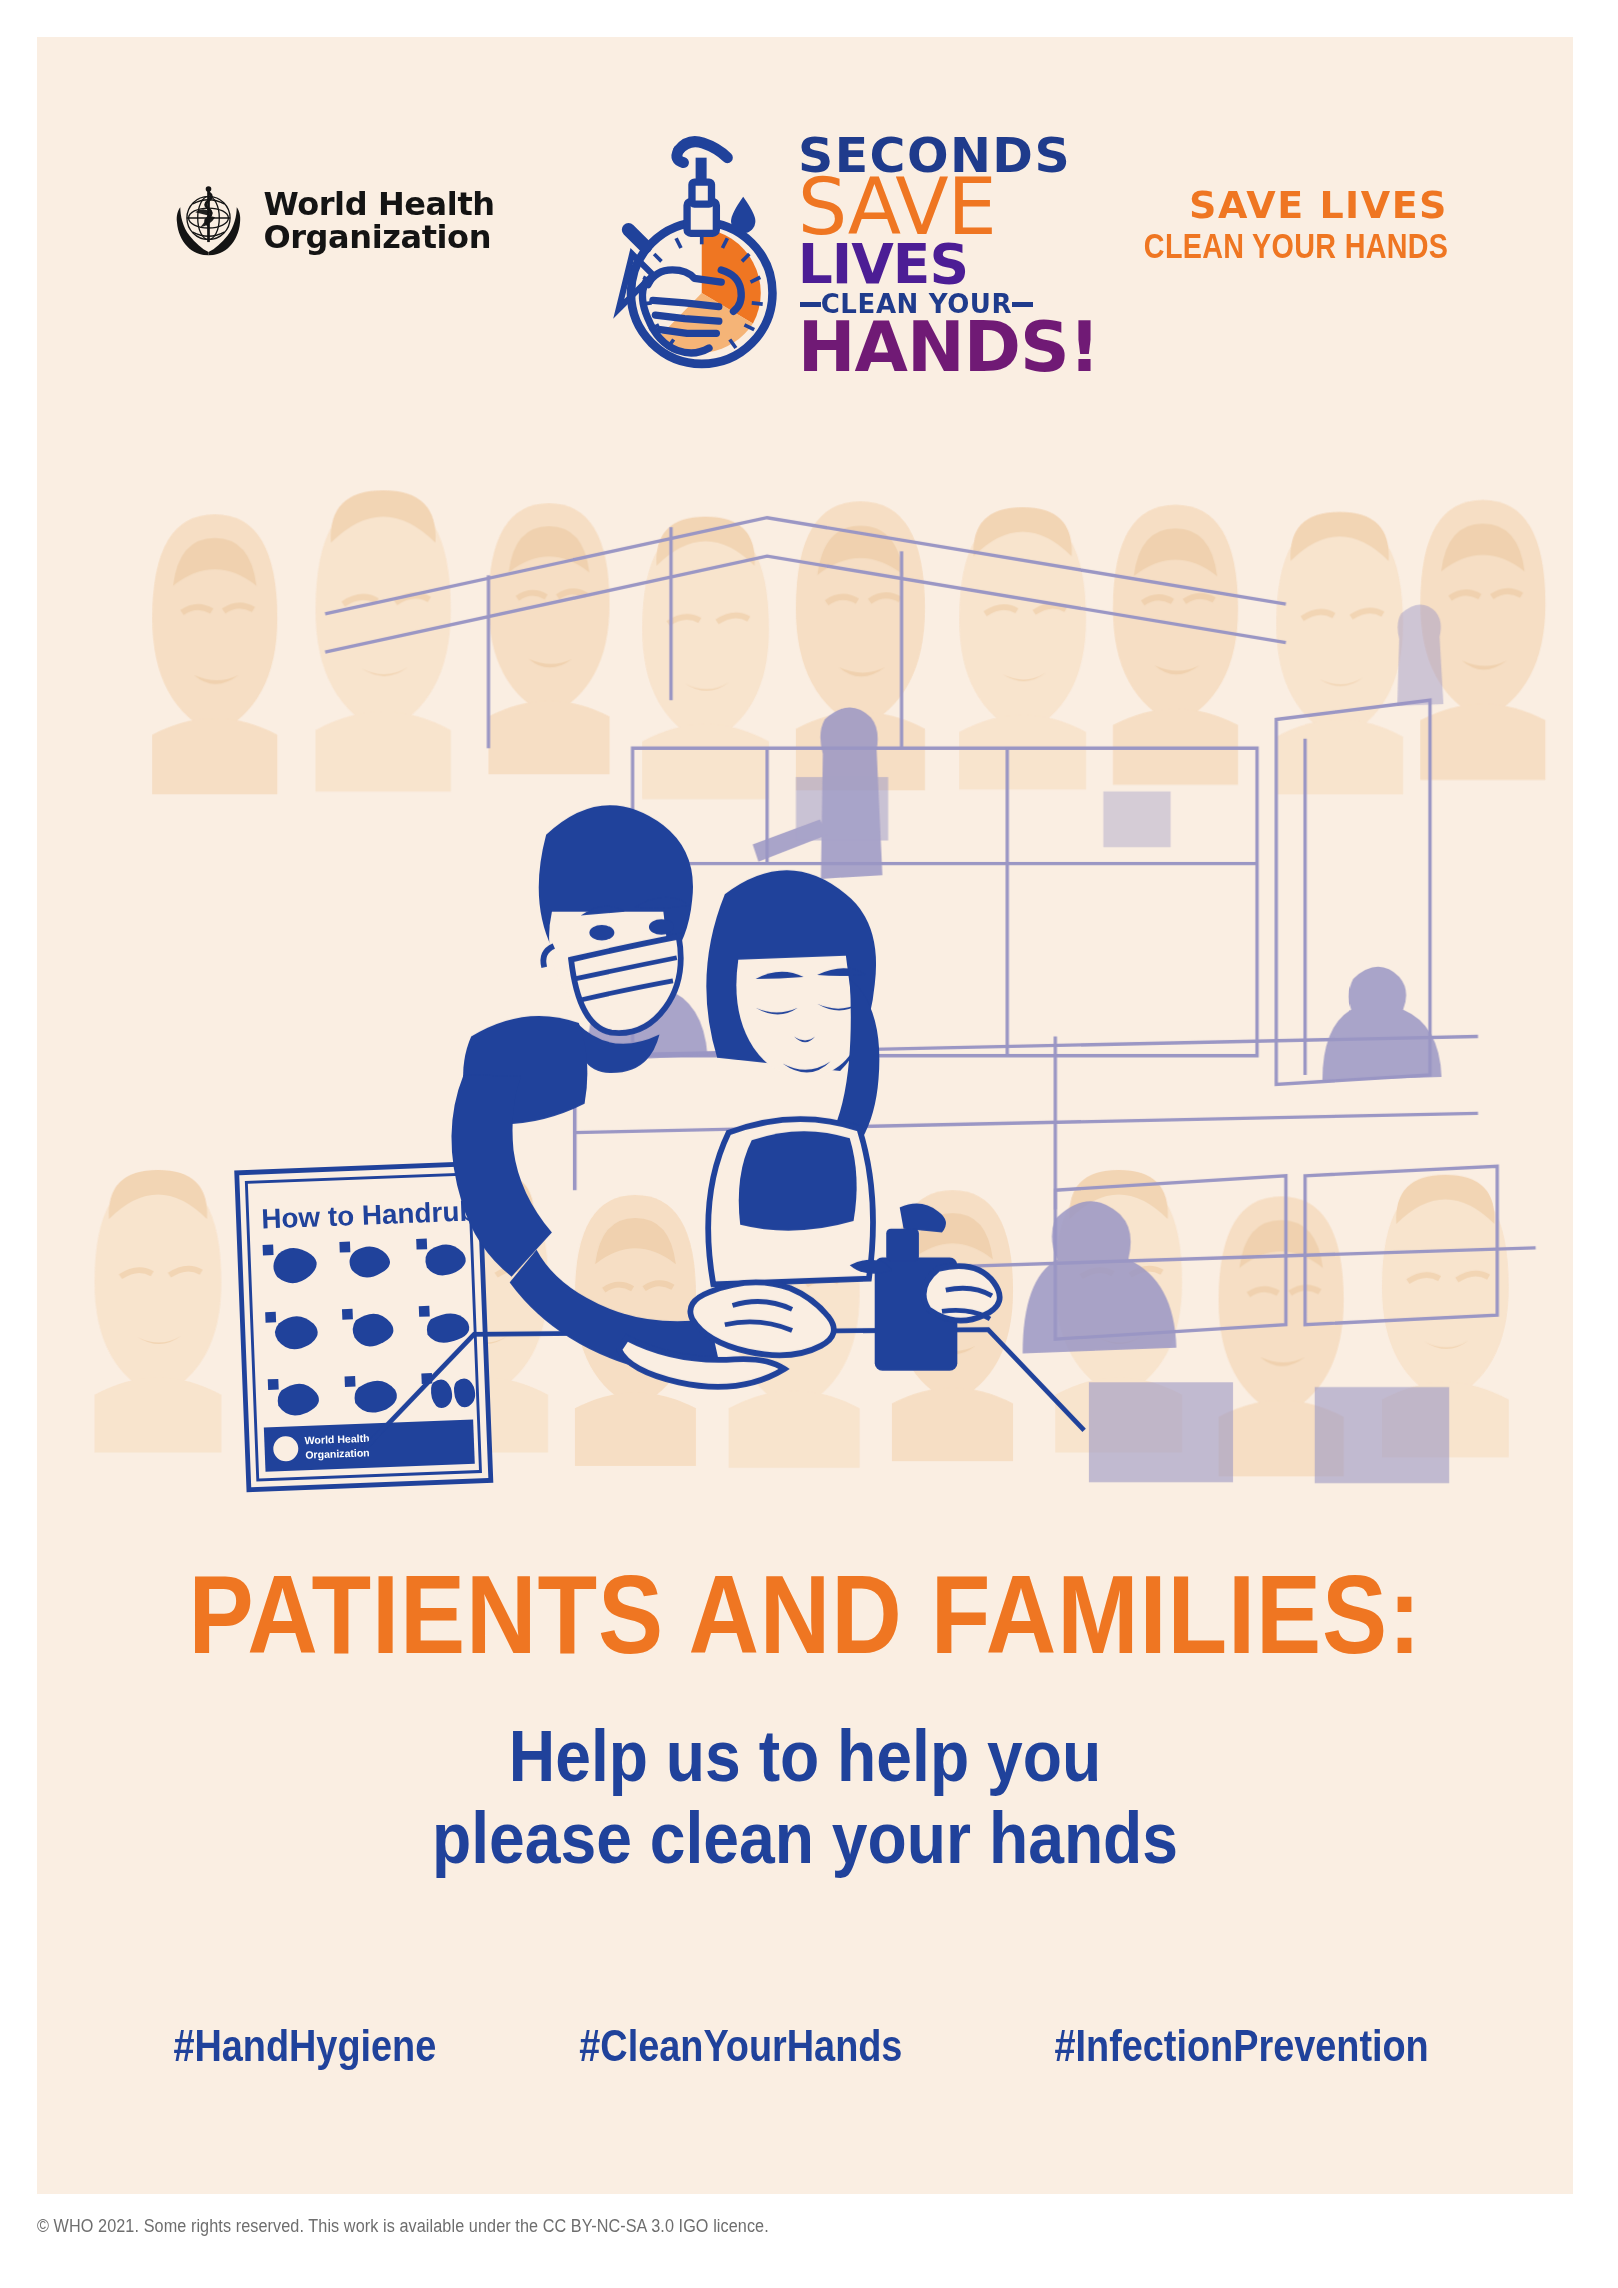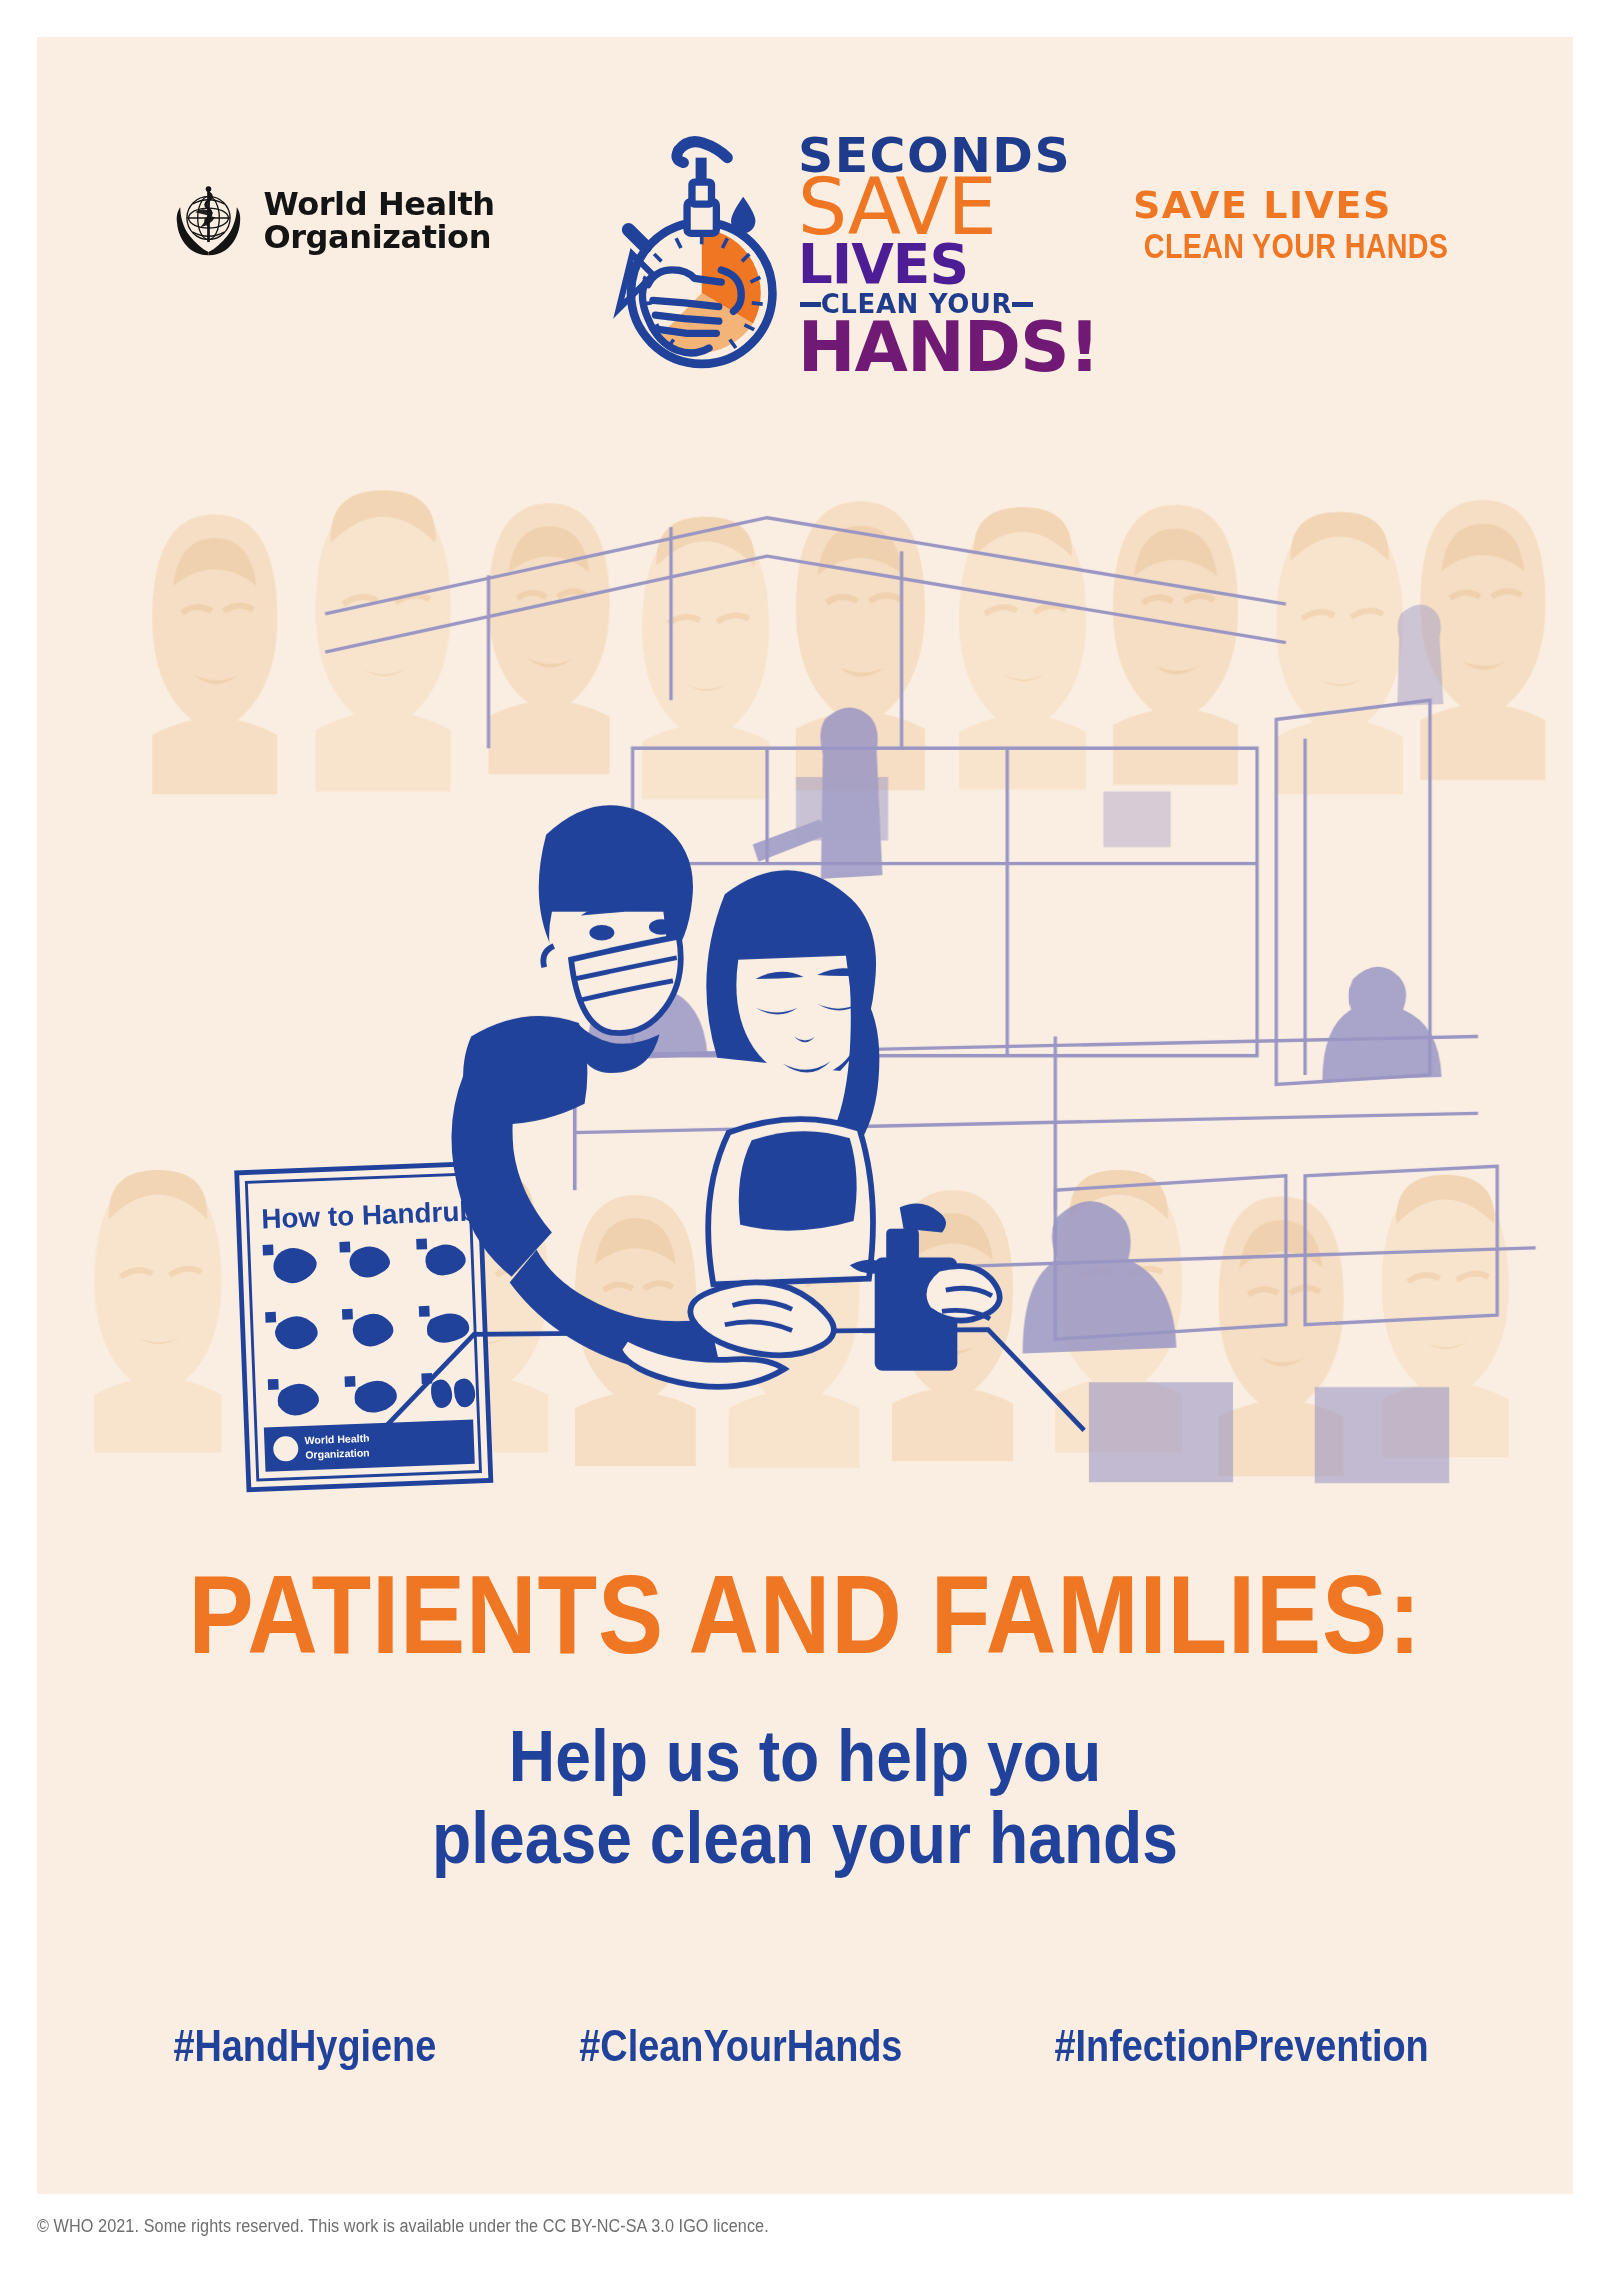--- a/index.html
+++ b/index.html
@@ -23,21 +23,21 @@
               transform:scaleX(1.02);transform-origin:left center;}
   .lk-save{font-family:"DejaVu Sans",sans-serif;font-weight:normal;font-size:78px;letter-spacing:-1px;color:#ef7622;}
   .lk-lives{font-family:"DejaVu Sans",sans-serif;font-weight:bold;font-size:55px;letter-spacing:-1px;color:#4c1d95;}
   .lk-clean{display:flex;align-items:center;gap:0;margin:6.7px 0 3.8px 1.9px;justify-content:space-between;}
   .lk-clean .rule{display:block;height:4.8px;width:21px;background:#1f3b8c;}
   .lk-clean span.txt{font-family:"DejaVu Sans",sans-serif;font-weight:bold;font-size:26px;letter-spacing:0.6px;color:#1f3b8c;}
   .lk-hands{display:flex;align-items:flex-end;}
   .lk-hands .hw{font-family:"DejaVu Sans",sans-serif;font-weight:bold;font-size:69px;letter-spacing:-1px;color:#701a75;}
 
   .tagline{position:absolute;right:125px;top:149px;text-align:right;line-height:1.0;}
-  .tag1{font-family:"DejaVu Sans",sans-serif;font-weight:bold;font-size:38px;letter-spacing:1.5px;color:#ef7622;text-align:center;}
+  .tag1{font-family:"DejaVu Sans",sans-serif;font-weight:bold;font-size:38px;letter-spacing:1.5px;color:#ef7622;}
   .tag2{font-family:"Liberation Sans Narrow","Liberation Sans",sans-serif;font-weight:bold;font-size:35px;letter-spacing:0.4px;color:#ef7622;transform:scaleX(0.82);transform-origin:right center;display:block;margin-top:3.8px;}
 
   
   .illus{position:absolute;left:0px;top:423px;width:1536px;height:1076px;overflow:hidden;}
   .illus svg{position:absolute;left:0;top:0;width:100%;height:100%;}
 
   
   .headline{position:absolute;left:0;top:1523px;width:100%;text-align:center;}
   .h-main{font-family:"Liberation Sans Narrow","Liberation Sans",sans-serif;font-weight:bold;font-size:111px;
           letter-spacing:1px;color:#ef7622;transform:scaleX(0.88);transform-origin:center center;display:block;line-height:1.0;}

